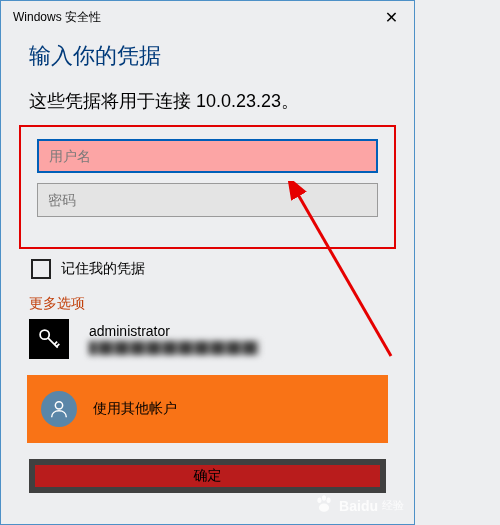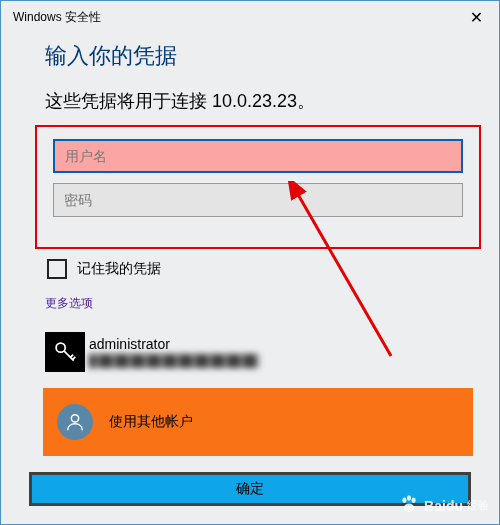--- a/index.html
+++ b/index.html
@@ -17,21 +17,21 @@
       justify-content: space-between;
       padding: 0 0 0 12px;
       height: 32px;
     }
     .titlebar-text { font-size: 12px; color: #000; }
     .close-btn {
       width: 45px; height: 32px;
       display: flex; align-items: center; justify-content: center;
       font-size: 16px; cursor: pointer;
     }
-    .content { padding: 8px 28px 0 44px; }
+    .content { padding: 8px 28px 0 28px; }
     .heading {
       font-size: 22px;
       color: #003a7a;
       font-weight: normal;
       margin-bottom: 18px;
     }
     .subtext { font-size: 18px; margin-bottom: 12px; }
     .highlight-box {
       border: 2px solid #e10000;
       padding: 12px 16px 14px 16px;
@@ -57,25 +57,25 @@
     .check-row {
       display: flex; align-items: center;
       margin: 10px 0 16px 2px;
     }
     .checkbox {
       width: 20px; height: 20px;
       border: 2px solid #222;
       background: transparent;
       margin-right: 10px;
     }
-    .link { color: #4c1d95; font-size: 12px; margin-bottom: 14px; display: block; }
+    .link { color: #c2410c; font-size: 14px; display: block; }
     .account-row {
       display: flex; align-items: center;
       padding: 6px 0 10px 0;
-      gap: 4px;
+      gap: 20px;
     }
     .avatar-key {
       width: 40px; height: 40px;
       background: #000;
       display: flex; align-items: center; justify-content: center;
     }
     .avatar-key svg { display: block; }
     .acct-name { font-size: 14px; }
     .acct-sub {
       width: 170px; height: 14px;
@@ -97,41 +97,41 @@
       display: flex; align-items: center; justify-content: center;
     }
     .footer {
       display: flex;
       gap: 16px;
       padding: 16px 28px 0 28px;
     }
     .btn {
       flex: 1;
       height: 34px;
-      background: #0ea5e9;
-      border: 3px solid #404040;
+      background: #b91c1c;
+      border: 6px solid #404040;
       font-size: 14px;
       font-family: inherit;
       cursor: pointer;
     }
     .arrow {
       position: absolute;
       left: 285px; top: 180px;
       pointer-events: none;
     }
     .watermark {
       position: absolute;
       right: 10px; bottom: 6px;
       display: flex; align-items: center; gap: 4px;
       color: #fff;
       opacity: 0.85;
     }
     .watermark-text { font-size: 14px; font-weight: bold; }
     .watermark-cn { font-size: 11px; }
-    .frame { position: relative; width: 500px; height: 525px; border: 1px solid #4d90c7; }
+    .frame { position: relative; width: 415px; height: 525px; border: 1px solid #4d90c7; }
   </style>
 </head>
 <body>
 <div class="frame">
 
 <div class="titlebar">
   <span class="titlebar-text">Windows 安全性</span>
   <div class="close-btn">
     <span>✕</span>
   </div>

